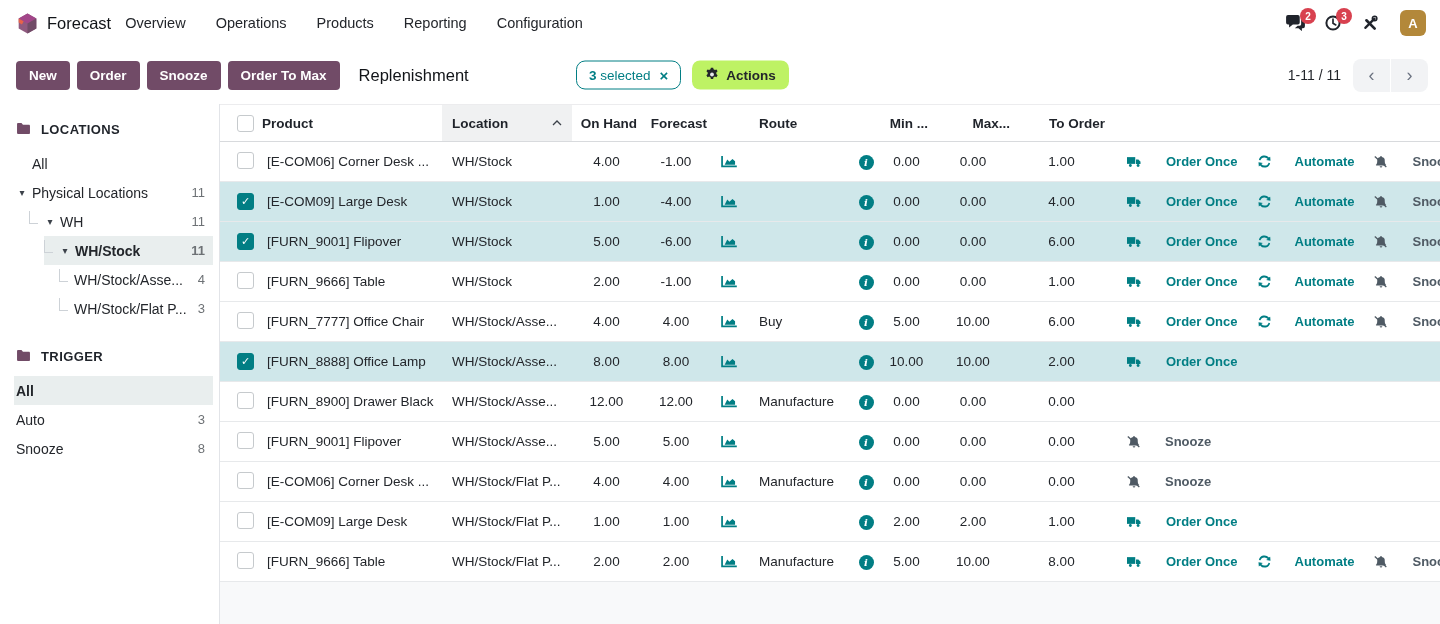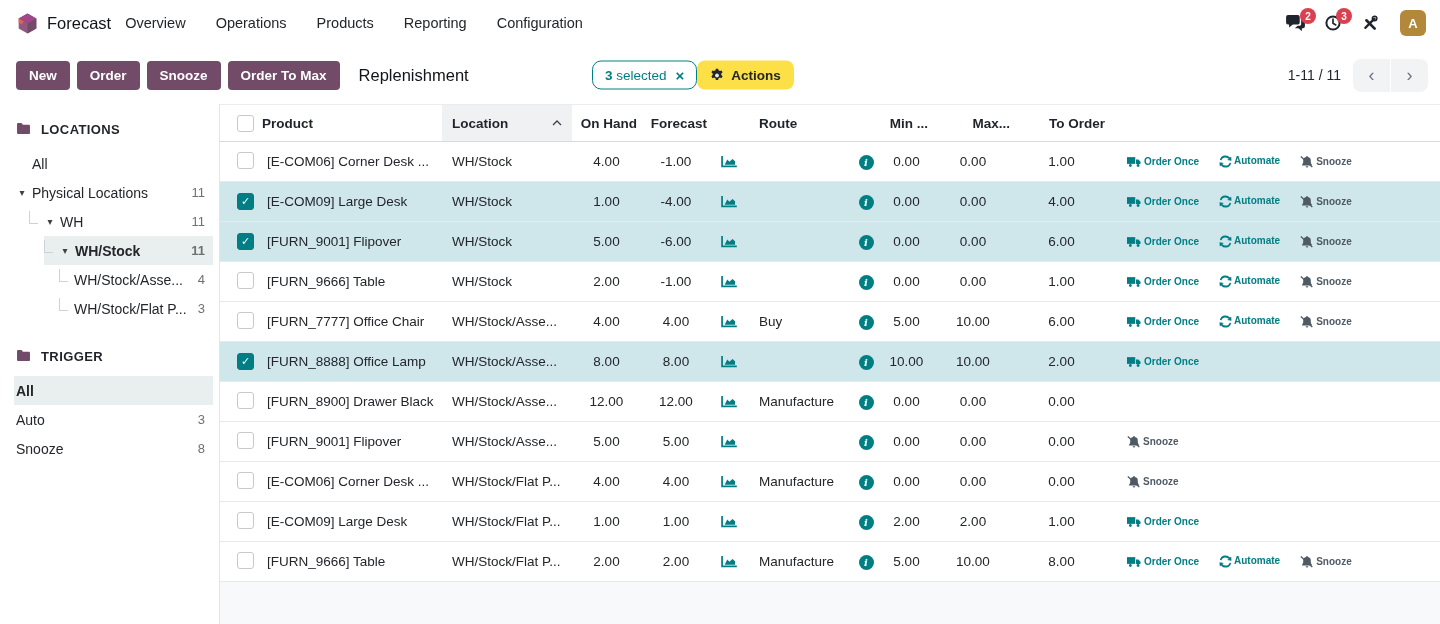--- a/index.html
+++ b/index.html
@@ -23,26 +23,26 @@
   .badge{position:absolute;top:-7px;right:-11px;background:var(--badge-red);color:#fff;border-radius:50%;
          min-width:16px;height:16px;font-size:10px;font-weight:700;display:flex;align-items:center;justify-content:center;padding:0 3px;}
   .avatar{width:26px;height:26px;border-radius:6px;background:var(--avatar-bg);color:#fff;font-size:13px;font-weight:600;
           display:flex;align-items:center;justify-content:center;margin-left:2px;}
 
   
   .control{height:58px;display:flex;align-items:center;padding:0 12px 0 16px;position:relative;background:#fff;flex:0 0 auto;}
   .btn-primary{background:var(--primary);color:#fff;border:none;border-radius:4px;padding:7px 13px;font-size:13.5px;
                font-weight:600;margin-right:7px;cursor:pointer;font-family:inherit;}
   .view-title{font-size:16.5px;color:#111418;margin-left:12px;}
-  .mid-group{position:absolute;left:592px;top:50%;transform:translateY(-50%);display:flex;align-items:center;}
+  .mid-group{position:absolute;left:576px;top:50%;transform:translateY(-50%);display:flex;align-items:center;gap:11px;}
   .sel-pill{display:flex;align-items:center;gap:9px;border:1px solid var(--accent);color:var(--accent);
             background:#fff;border-radius:9px;padding:6px 12px;font-size:13.5px;}
   .sel-pill b{font-weight:700;}
   .sel-close{font-weight:700;font-size:15px;cursor:pointer;line-height:1;}
-  .actions-btn{display:flex;align-items:flex-end;gap:7px;background:#fde047;border:none;border-radius:8px;
+  .actions-btn{display:flex;align-items:flex-start;gap:7px;background:#bef264;border:none;border-radius:8px;
                padding:7px 13px;font-size:13.5px;font-weight:600;color:#23262b;cursor:pointer;font-family:inherit;}
   .right-group{margin-left:auto;display:flex;align-items:center;gap:12px;}
   .pager-range{font-size:14px;color:#23262b;}
   .pager-btns{display:flex;gap:1px;}
   .pager-btn{width:37px;height:33px;background:#f2f3f5;border:none;color:#6b7280;font-size:18px;cursor:pointer;
              display:flex;align-items:center;justify-content:center;font-family:inherit;}
   .pager-btn.prev{border-radius:8px 0 0 8px;}
   .pager-btn.next{border-radius:0 8px 8px 0;}
 
   
@@ -78,21 +78,21 @@
   .cell.num{text-align:center;}
   .cell.center{text-align:center;overflow:visible;}
   .cb{width:17px;height:17px;border:1px solid #c6cacd;border-radius:3px;background:#fff;display:inline-flex;
       align-items:center;justify-content:center;cursor:pointer;font-size:11px;color:#fff;margin-left:13px;}
   .cb.checked{background:var(--accent);border-color:var(--accent);}
   .chart-ic{color:var(--accent);display:inline-flex;cursor:pointer;vertical-align:middle;}
   .info-ic{display:inline-flex;width:15px;height:15px;border-radius:50%;background:var(--accent);color:#fff;
            align-items:center;justify-content:center;font-size:10px;font-weight:700;font-family:"DejaVu Serif",serif;
            cursor:pointer;font-style:italic;}
   .acts{display:flex;align-items:center;gap:20px;padding-left:18px;overflow:hidden;}
-  .rowact{display:inline-flex;gap:2px;font-weight:600;font-size:10px;cursor:pointer;white-space:nowrap;}
+  .rowact{display:inline-flex;align-items:center;gap:24px;font-weight:600;font-size:13px;cursor:pointer;white-space:nowrap;}
   .rowact.teal{color:var(--accent);}
   .rowact.gray{color:var(--snooze-gray);}
   .rowact .ic{display:inline-flex;}
 </style>
 </head>
 <body>
 
 <div class="app">
 
   <div class="navbar">

